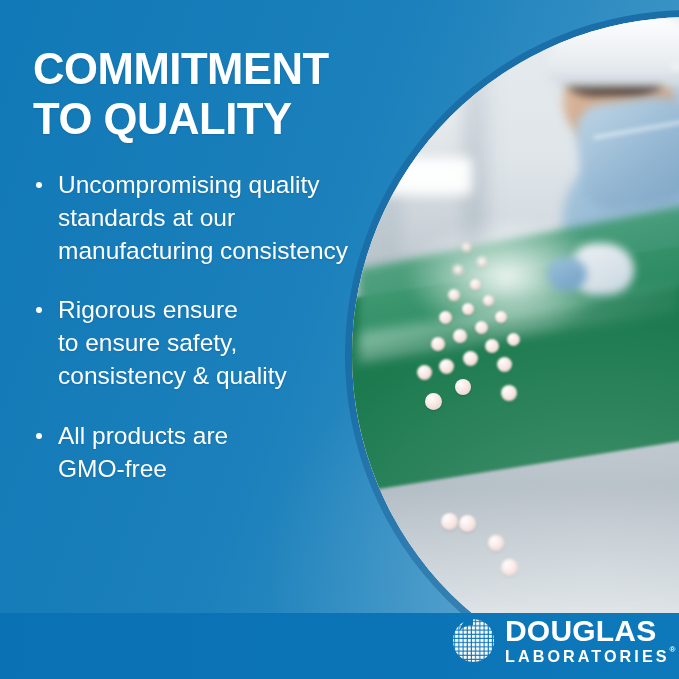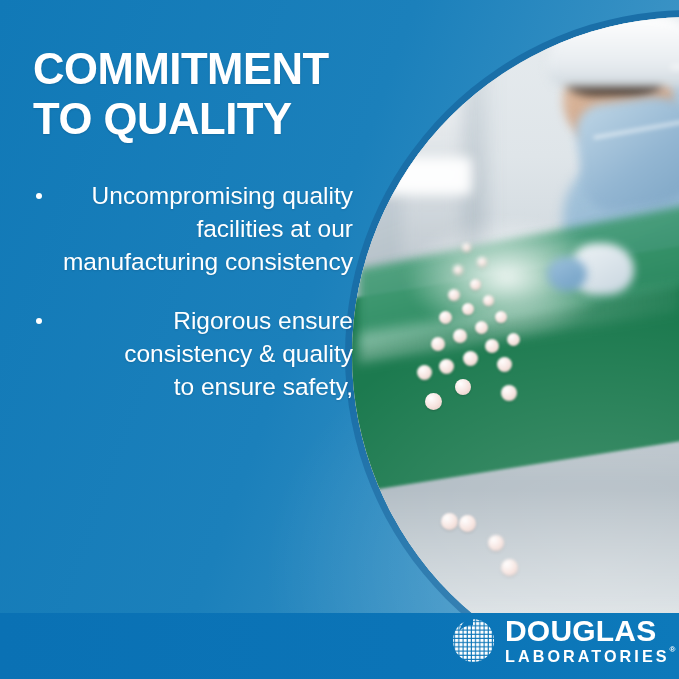--- a/index.html
+++ b/index.html
@@ -233,23 +233,22 @@
     letter-spacing: -0.5px;
     transform: scaleX(0.97);
     transform-origin: left top;
     text-shadow: 0 1px 2px rgba(0,40,70,0.18);
   }
 
   
   .bullets {
     position: absolute;
     left: 33px;
-    top: 180px;
+    top: 169px;
     width: 320px;
-    text-align: right;
   }
   .bullet {
     position: relative;
     color: #ffffff;
     font-size: 24.5px;
     line-height: 1.34;
     padding-left: 25px;
     margin-bottom: 27px;
     text-shadow: 0 1px 2px rgba(0,40,70,0.16);
   }
@@ -374,28 +373,33 @@
 
   <div class="headline">
     <div>COMMITMENT</div>
     <div>TO QUALITY</div>
   </div>
 
   <div class="bullets">
     <div class="bullet">
       <span class="dot"></span>
       <div>Uncompromising quality</div>
-      <div>facilities at our</div>
+      <div>standards at our</div>
       <div>manufacturing consistency</div>
     </div>
     <div class="bullet">
       <span class="dot"></span>
       <div>Rigorous ensure</div>
+      <div>to ensure safety,</div>
       <div>consistency &amp; quality</div>
-      <div>to ensure safety,</div>
+    </div>
+    <div class="bullet">
+      <span class="dot"></span>
+      <div>All products are</div>
+      <div>GMO-free</div>
     </div>
   </div>
 
   <div class="logo">
     <svg class="logo-mark" viewBox="0 0 45 45">
       <defs>
         <pattern id="gridsq" width="4.2" height="4.2" patternUnits="userSpaceOnUse">
           <rect x="0" y="0" width="3.1" height="3.1" fill="#ffffff"></rect>
         </pattern>
         <clipPath id="globeclip">

